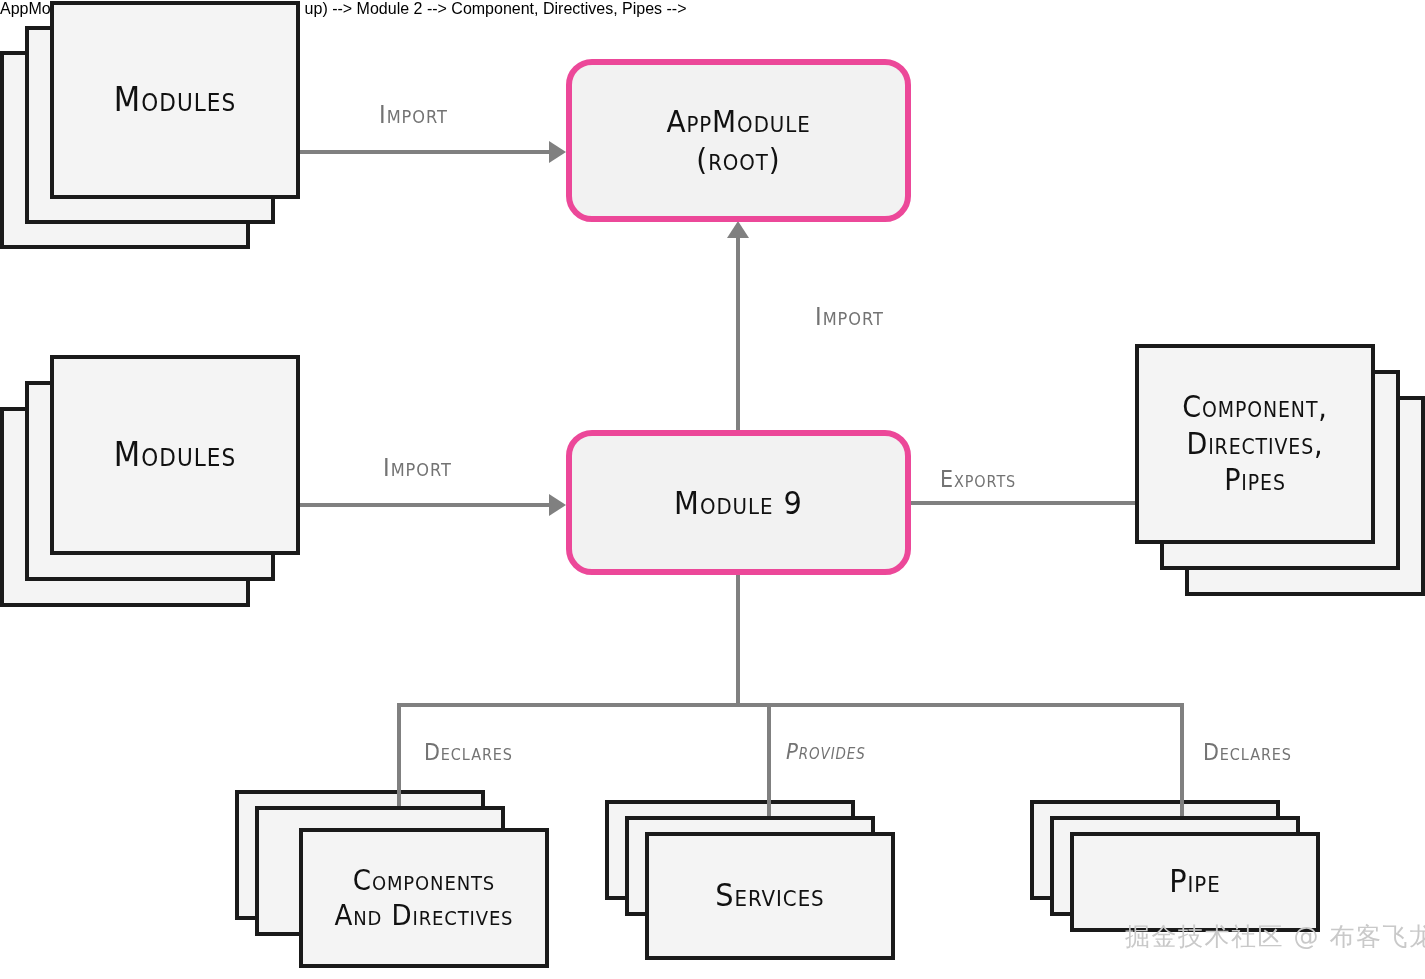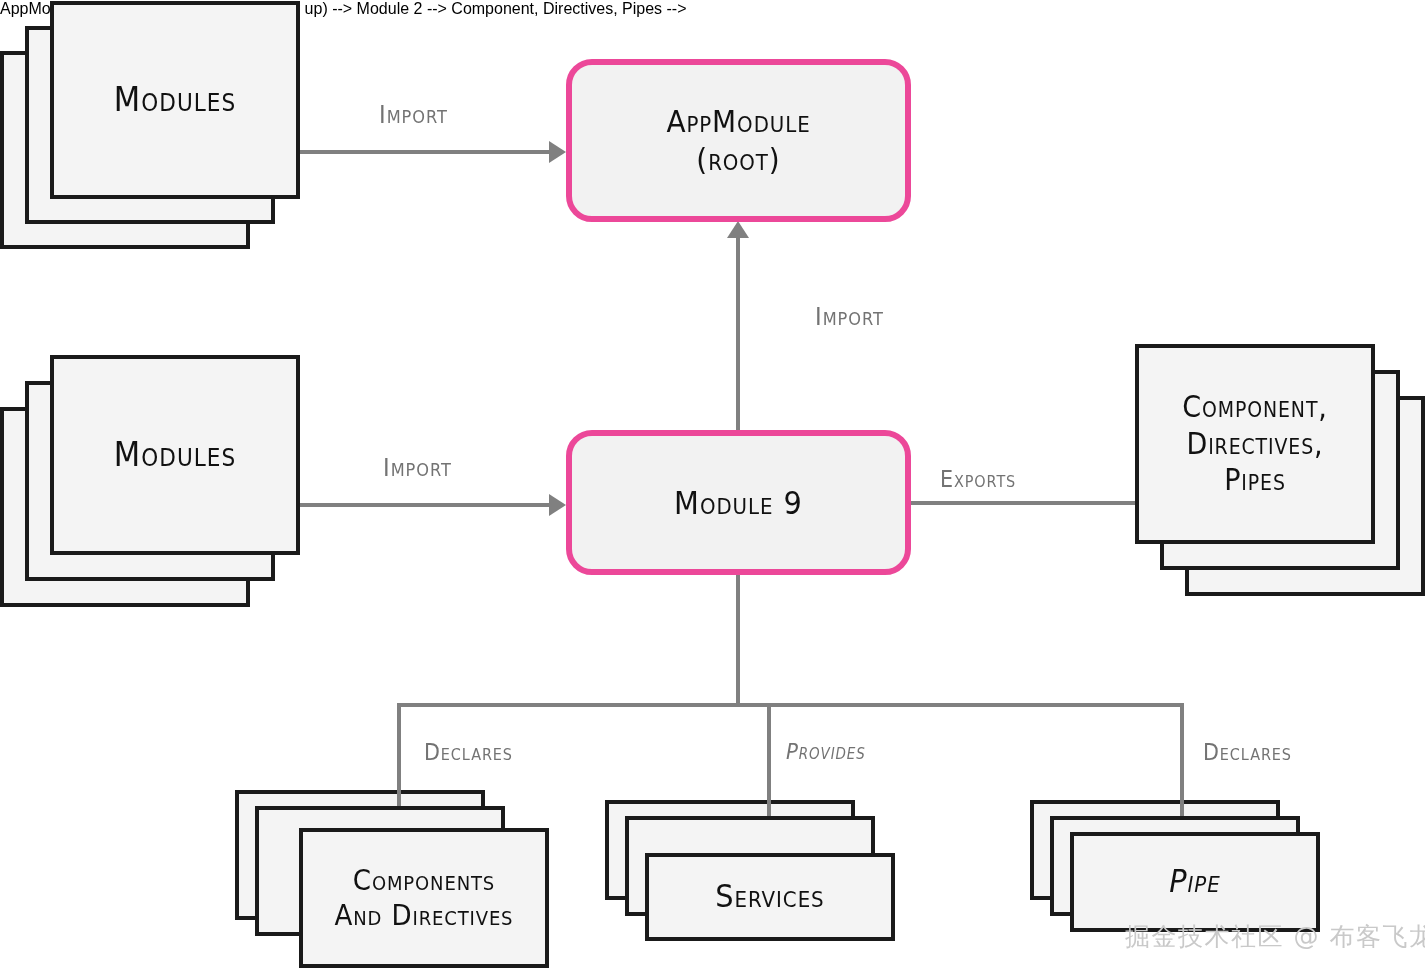--- a/index.html
+++ b/index.html
@@ -215,27 +215,27 @@
     <div class="sheet front" style="left:40px; top:38px; width:250px; height:140px;margin-left:24px;">
       <div class="sheet-label" style="font-size:29px;">Components
 And Directives</div>
     </div>
   </div>
 
   
   <div class="stack" style="left:605px; top:800px; width:300px; height:160px;">
     <div class="sheet back" style="left:0px; top:0px; width:250px; height:100px;"></div>
     <div class="sheet mid" style="left:20px; top:16px; width:250px; height:100px;"></div>
-    <div class="sheet front" style="left:40px; top:32px; width:250px; height:88px;margin-top:21px;">
+    <div class="sheet front" style="left:40px; top:32px; width:250px; height:128px;">
       <div class="sheet-label" style="font-size:32px;">Services</div>
     </div>
   </div>
 
   
-  <div class="stack" style="left:1030px; top:800px; width:300px; height:160px;font-style:italic;">
+  <div class="stack" style="left:1030px; top:800px; width:300px; height:160px;">
     <div class="sheet back" style="left:0px; top:0px; width:250px; height:100px;"></div>
     <div class="sheet mid" style="left:20px; top:16px; width:250px; height:100px;"></div>
     <div class="sheet front" style="left:40px; top:32px; width:250px; height:100px;">
       <div class="sheet-label" style="font-size:32px;">Pipe</div>
     </div>
   </div>
 
   
   <div class="watermark" style="left:1125px; top:920px;">掘金技术社区 @ 布客飞龙</div>
 

